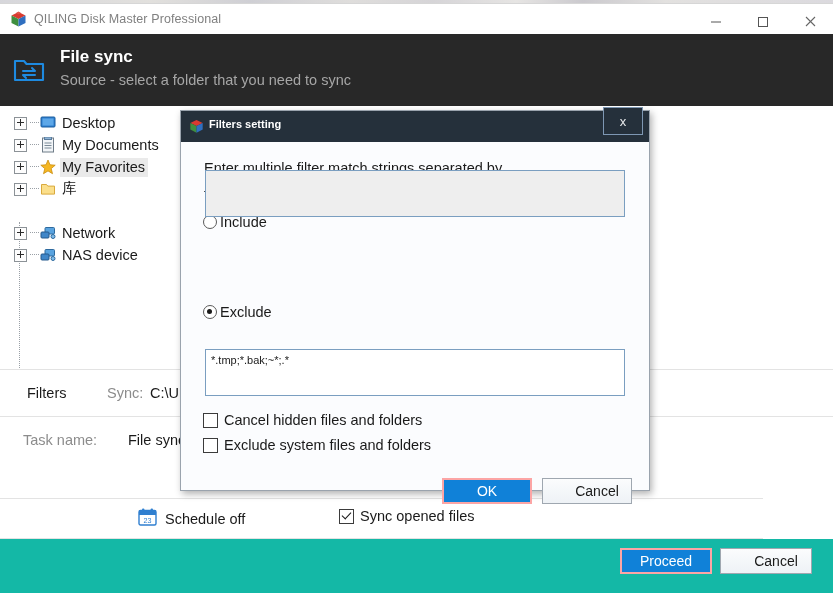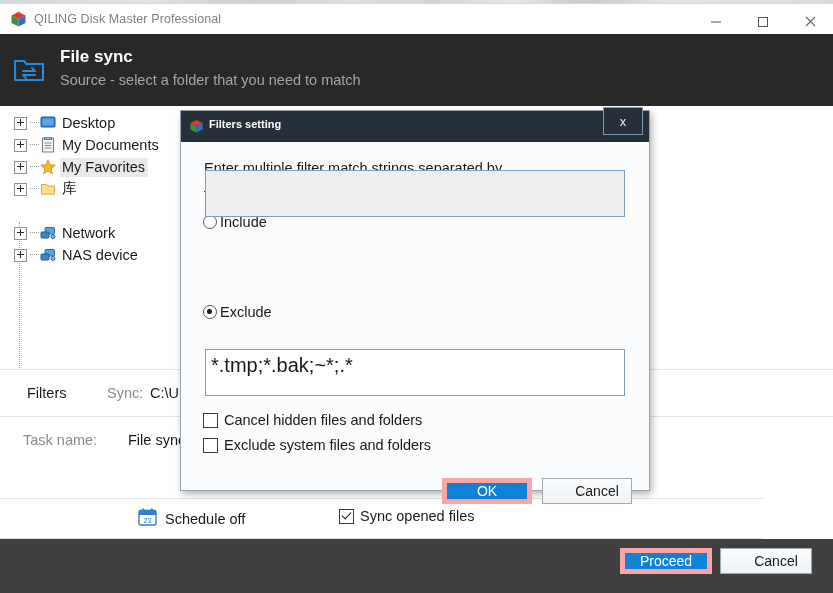--- a/index.html
+++ b/index.html
@@ -211,35 +211,35 @@
     border: solid #1a1a1a;
     border-width: 0 1.6px 1.6px 0;
     transform: rotate(43deg);
   }
 
   
   #footer {
     position: absolute;
     left: 0; top: 539px;
     width: 833px; height: 54px;
-    background: #404040;
+    background: #14b8a6;
   }
   .btn {
     position: absolute;
     height: 26px;
     font-size: 14px;
     font-family: "Liberation Sans", sans-serif;
     display: flex; align-items: center; justify-content: center;
     box-sizing: border-box;
     cursor: default;
   }
   .btn-primary {
     background: #1081d8;
     color: #ffffff;
-    border: 5px solid #fca5a5;
+    border: 2px solid #fca5a5;
   }
   .btn-normal {
     background: linear-gradient(180deg,#fbfcfd 0%, #eef2f6 100%);
     color: #1a1a1a;
     border: 1px solid #9fa7b0;
     padding-left: 20px;
   }
   #btn-proceed { left: 620px; top: 9px; width: 92px; }
   #btn-cancel-main { left: 720px; top: 9px; width: 92px; }
 
@@ -316,21 +316,21 @@
     width: 5px; height: 5px;
     border-radius: 50%;
     background: #1a1a1a;
   }
   .filter-field {
     position: absolute;
     left: 24px;
     width: 420px; height: 47px;
     border: 1px solid #7a9ec0;
     box-sizing: border-box;
-    font-size: 20px;
+    font-size: 11px;
     color: #1a1a1a;
     padding: 4px 5px;
     overflow: hidden;
     white-space: nowrap;
   }
   #include-field { top: 28px;  background: #eeeeee; }
   #exclude-field { top: 207px; background: #ffffff; }
   .chk-row {
     position: absolute;
     left: 22px;
@@ -378,21 +378,21 @@
   </div>
 
   <div id="header">
     <span id="header-icon">
       <svg width="34" height="34" viewBox="0 0 34 34">
         <path d="M3 9 h9 l2.5 3 H31 v16 H3 Z" fill="none" stroke="#1e8ae0" stroke-width="2.1" stroke-linejoin="round"></path>
         <path d="M11 19 h12 l-3 -3 M23 23 h-12 l3 3" fill="none" stroke="#1e8ae0" stroke-width="2" stroke-linecap="round" stroke-linejoin="round"></path>
       </svg>
     </span>
     <div id="header-title">File sync</div>
-    <div id="header-sub">Source - select a folder that you need to match</div>
+    <div id="header-sub">Source - select a folder that you need to sync</div>
   </div>
 
   <div id="tree-panel">
     <div id="tree-spine"></div>
 
     <div class="tree-item" style="top:6px">
       <span class="tree-plus"></span>
       <span class="tree-dots"></span>
       <span class="tree-ico">
         <svg width="16" height="14" viewBox="0 0 16 14">

